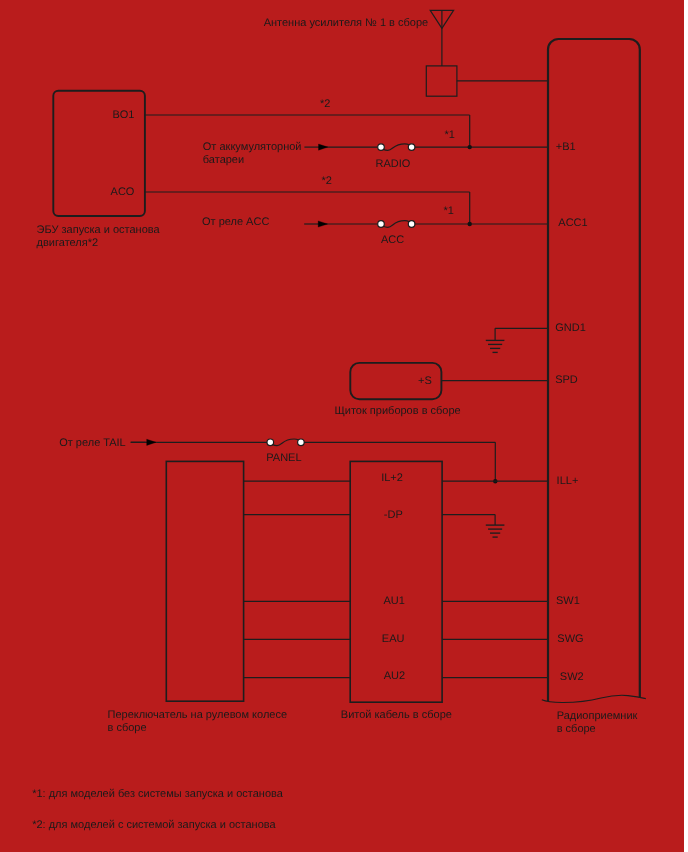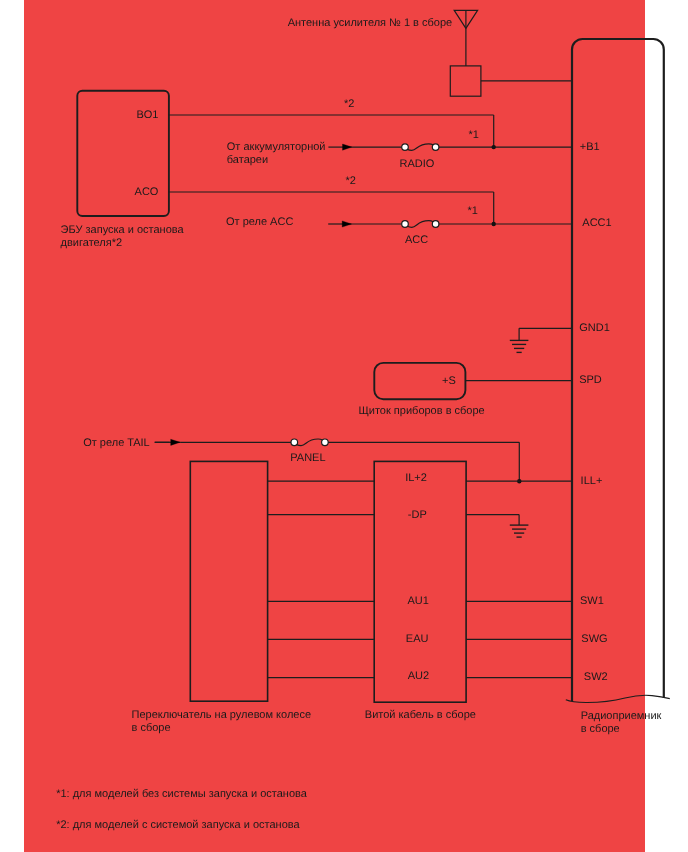--- a/index.html
+++ b/index.html
@@ -1,18 +1,18 @@
 <!DOCTYPE html>
 <html><head>
 <meta charset="utf-8">
 <title>Wiring Diagram</title>
 <style>
   html,body{margin:0;padding:0;background:#ffffff;}
   body{width:688px;height:852px;overflow:hidden;font-family:"Liberation Sans",sans-serif;}
-  #diagram{position:relative;width:621px;height:852px;background:#ef4444;margin-left:24px;}
+  #diagram{position:relative;width:684px;height:852px;background:#b91c1c;}
   svg{display:block;}
   text{font-family:"Liberation Sans",sans-serif;fill:#1a1a1a;
        -webkit-font-smoothing:antialiased;text-rendering:geometricPrecision;
        transform:translateZ(0);}
 </style>
 </head>
 <body>
 
 <div id="diagram">
 <svg width="688" height="852" viewBox="0 0 688 852" xmlns="http://www.w3.org/2000/svg">

